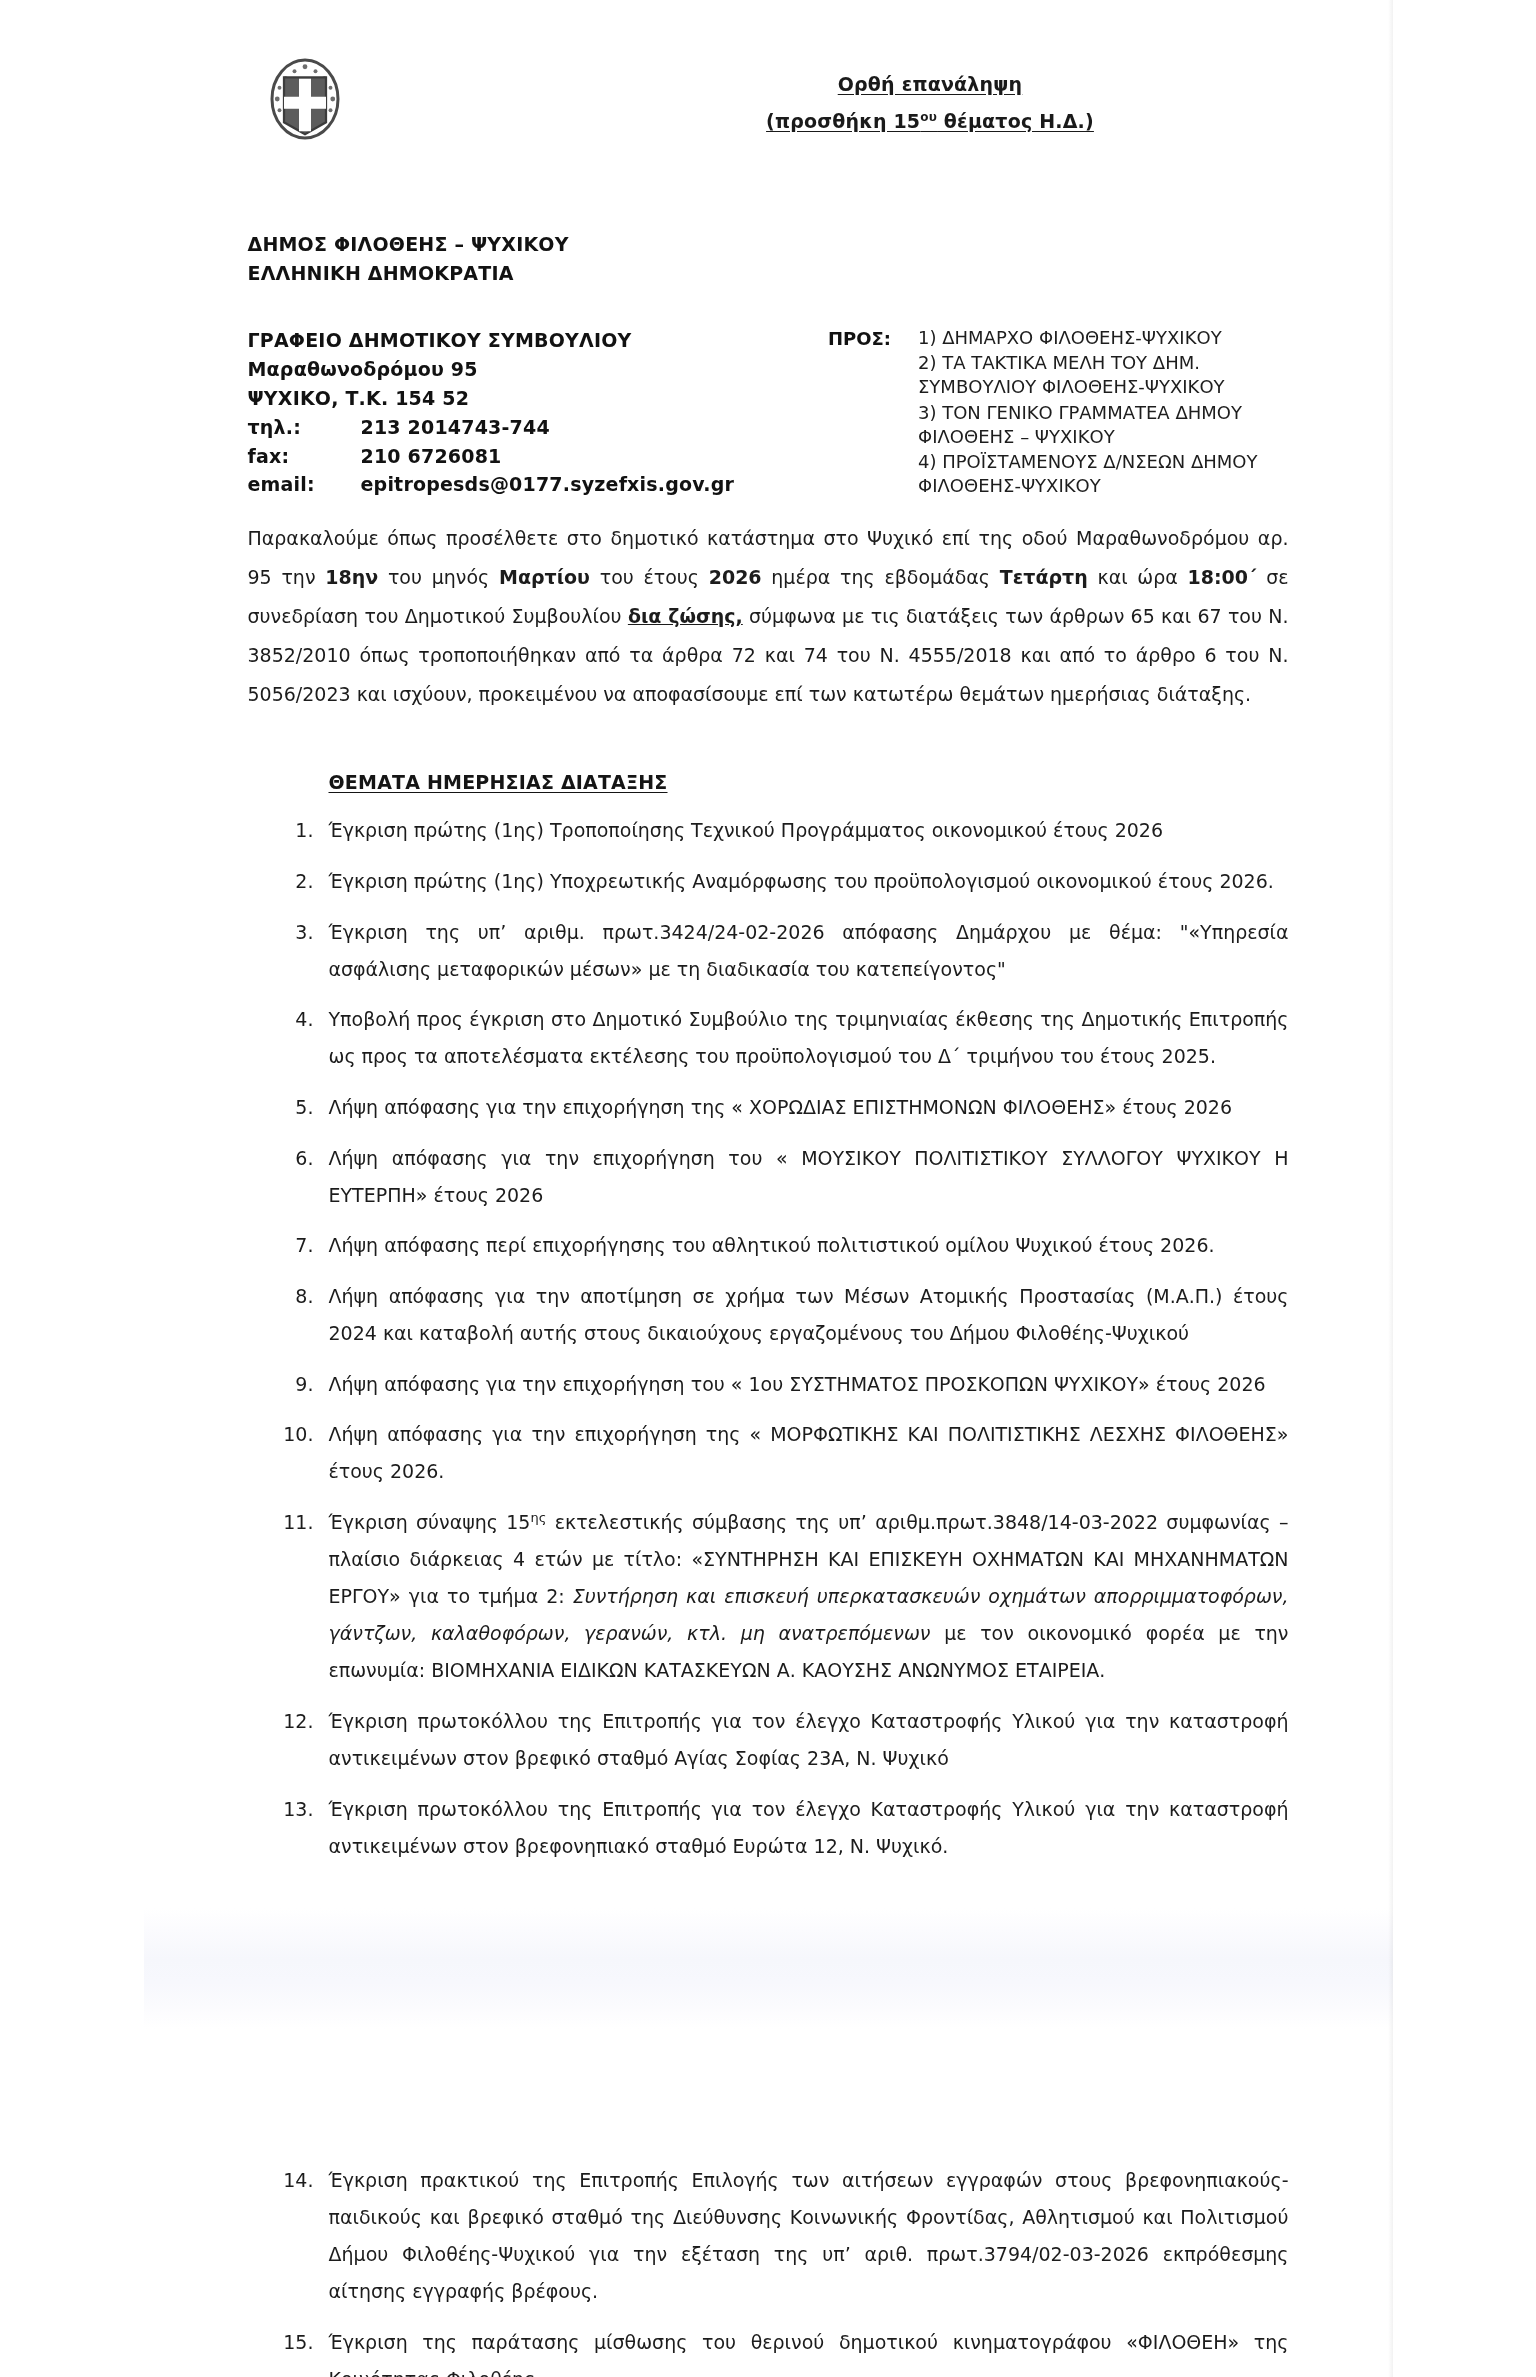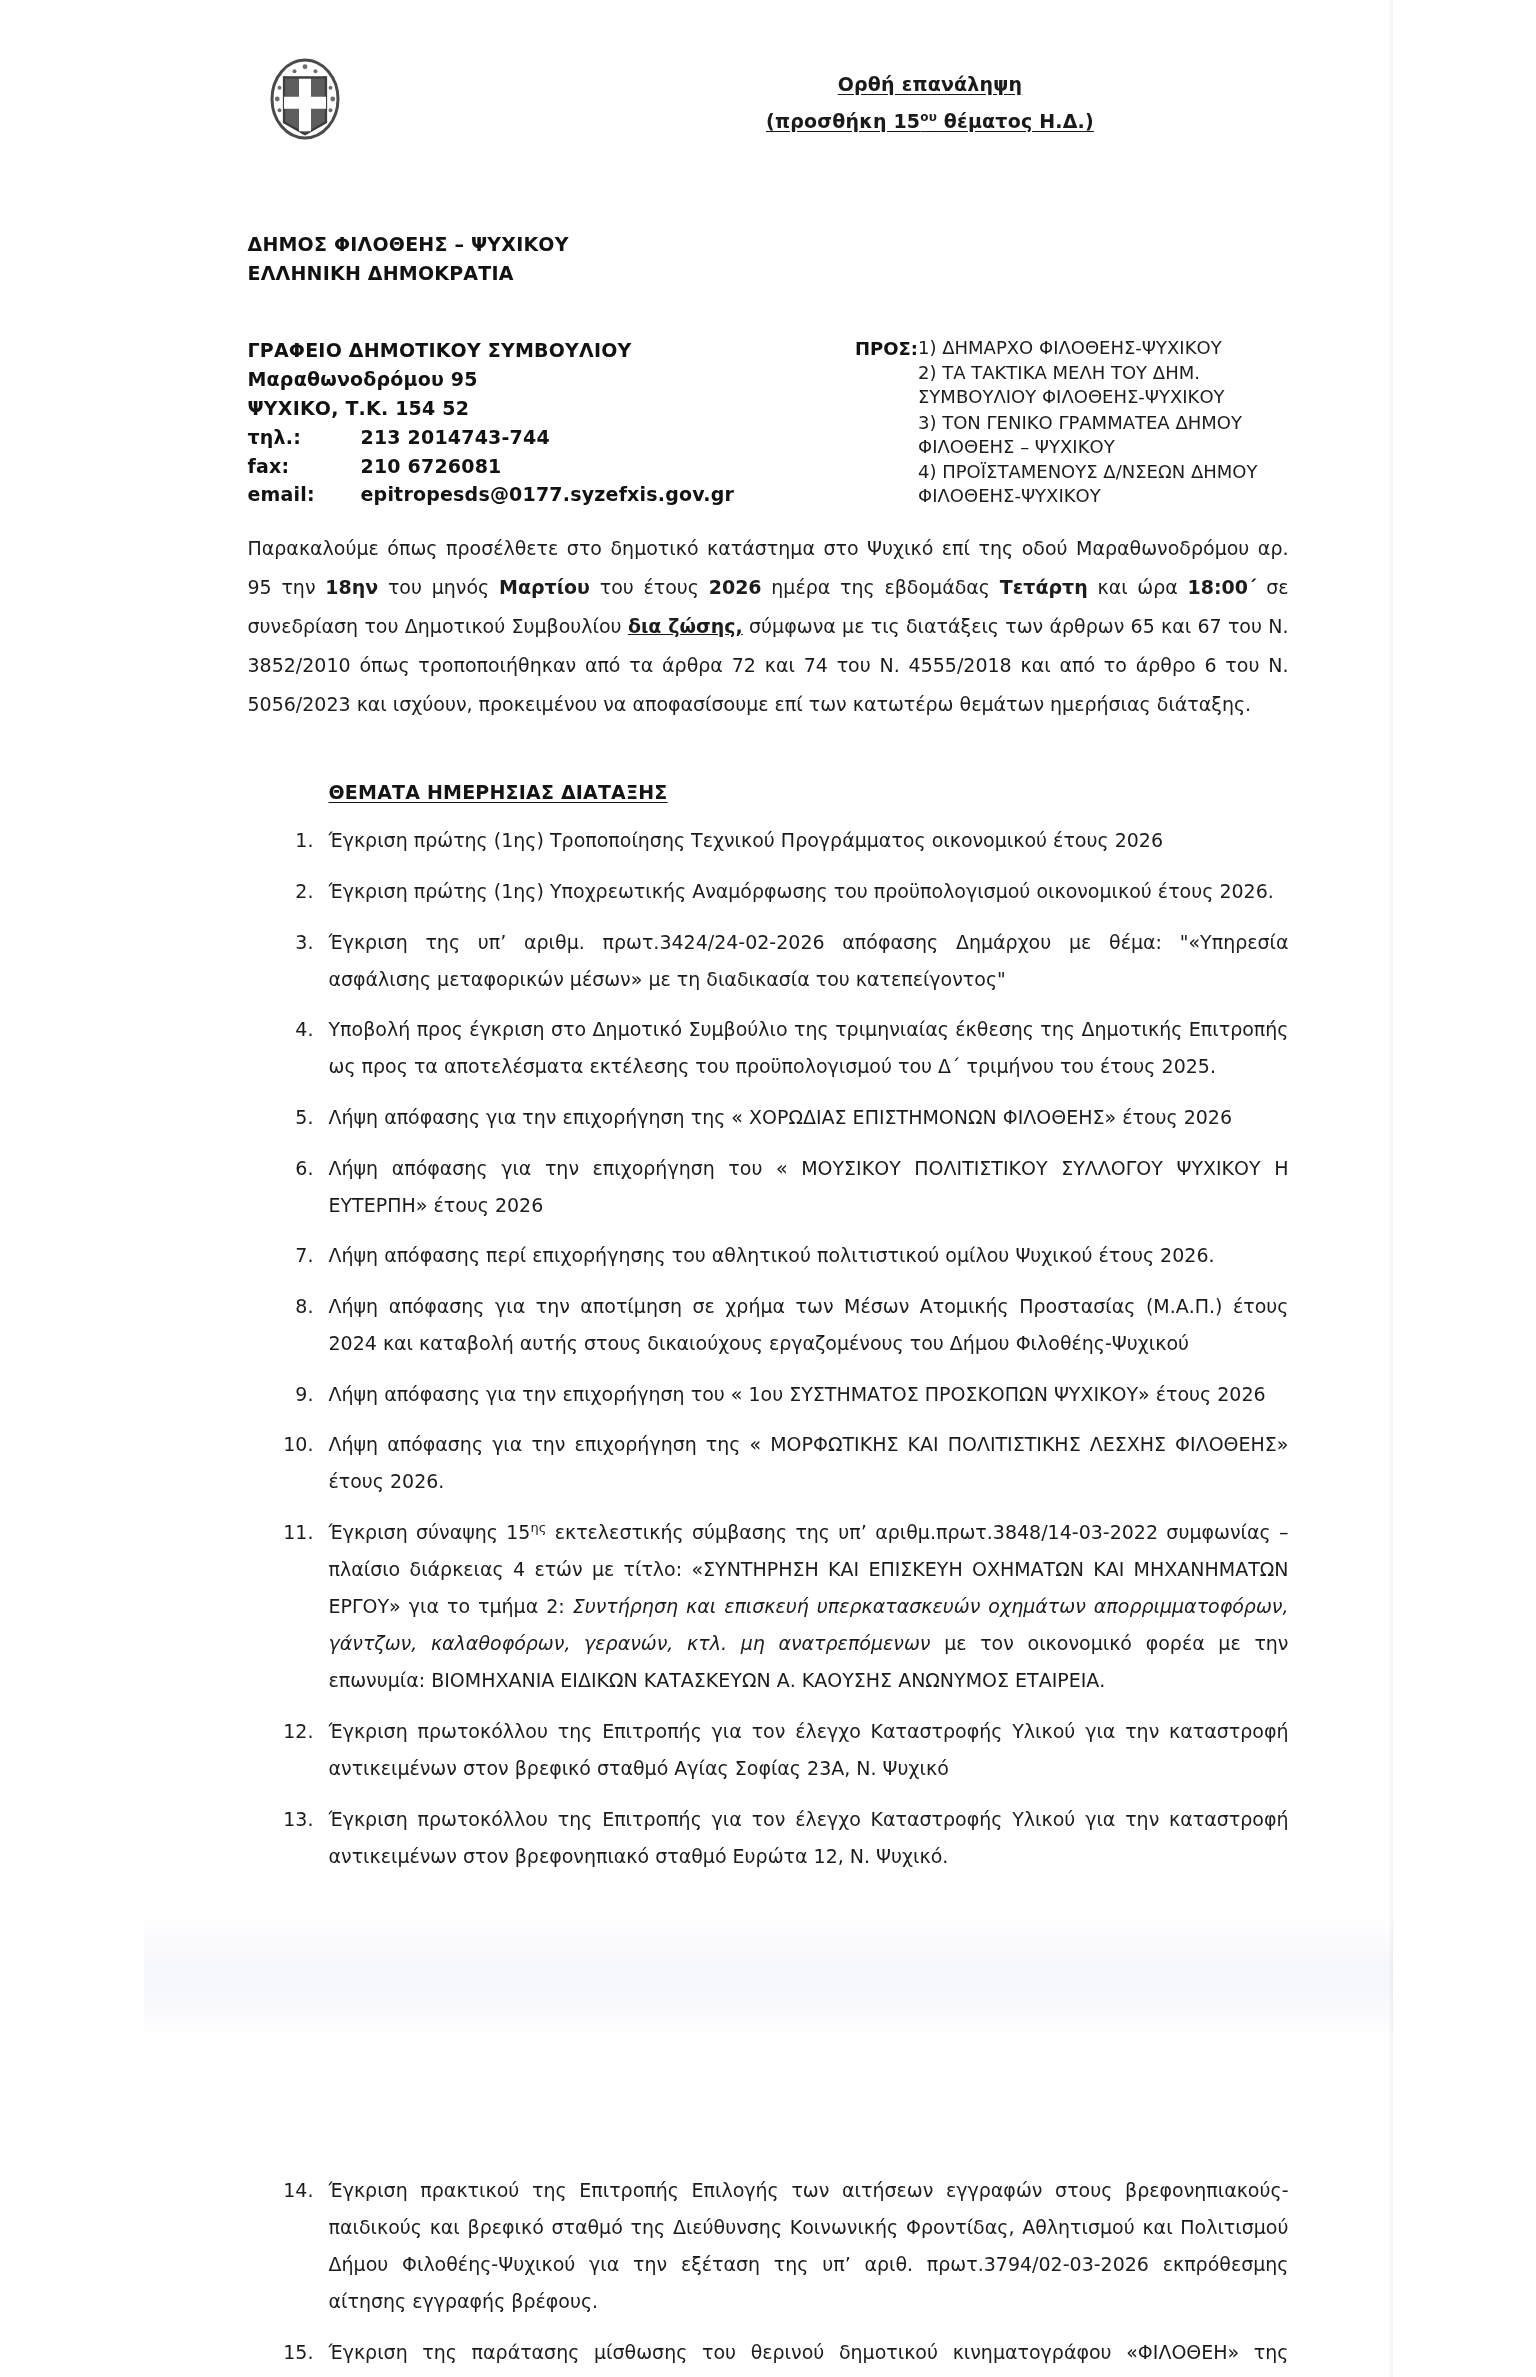--- a/index.html
+++ b/index.html
@@ -84,21 +84,21 @@
     margin-top: 26px;
     font-weight: bold;
     font-size: 19px;
     line-height: 1.5;
     letter-spacing: 0.2px;
     color: #121212;
   }
 
   .info-row {
     display: flex;
-    margin-top: 49px;
+    margin-top: 39px;
     align-items: flex-start;
   }
   .info-left {
     width: 573px;
     flex: 0 0 573px;
     font-weight: bold;
     font-size: 19px;
     line-height: 1.52;
     letter-spacing: 0.2px;
     color: #121212;
@@ -120,21 +120,20 @@
     margin-bottom: 42px;
     padding-right: 98px;
   }
   .pros-row { display: flex; align-items: flex-start; }
   .pros-label {
     font-weight: bold;
     font-size: 18px;
     flex: 0 0 90px;
     padding-top: 1.5px;
     color: #121212;
-    text-align: right;
   }
   .pros-list { flex: 1 1 auto; }
   .pros-item {
     font-size: 18px;
     line-height: 1.33;
     color: #1d1d1d;
     margin-bottom: 1.5px;
   }
 
   

